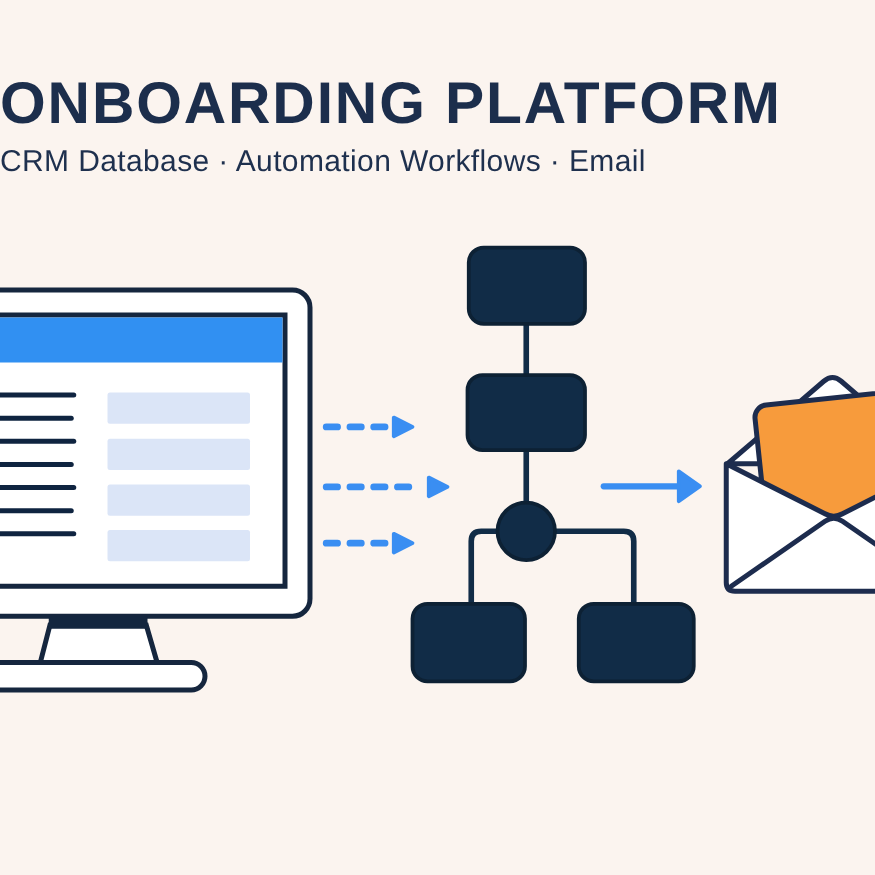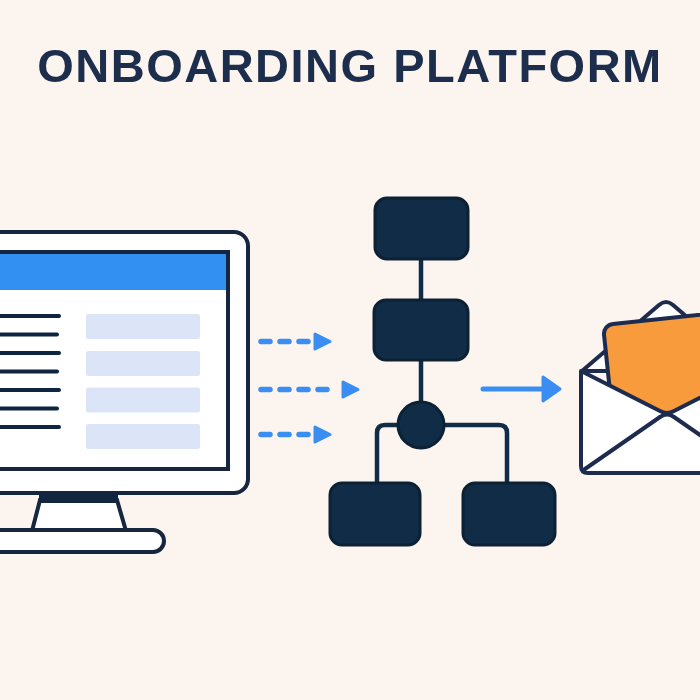--- a/index.html
+++ b/index.html
@@ -5,22 +5,22 @@
   html,body{margin:0;padding:0;}
   .canvas{
     position:relative;
     width:700px;height:700px;
     background:#fbf4ef;
     overflow:hidden;
     font-family:"Liberation Sans", sans-serif;
   }
   .header{
     position:absolute;
-    top:40px;left:0;right:0;
-    text-align:center;
+    top:56px;left:0;right:0;
+    text-align:left;
     color:#1c2e4c;
   }
   .title{
     margin:0;
     font-size:47px;
     font-weight:800;
     letter-spacing:1.5px;
     line-height:1.1;
     color:#1c2e4c;
   }
@@ -36,20 +36,21 @@
     left:0;top:0;
   }
 </style>
 </head>
 <body>
 
 <div class="canvas">
 
   <div class="header">
     <h1 class="title">ONBOARDING PLATFORM</h1>
+    <div class="subtitle">CRM Database · Automation Workflows · Email</div>
   </div>
 
   <svg class="scene" width="700" height="700" viewBox="0 0 700 700">
 
     <g>
 
       <rect x="-90" y="232" width="338" height="261" rx="14" fill="#ffffff" stroke="#15263e" stroke-width="4"></rect>
 
       <rect x="-80" y="252" width="308" height="217" fill="#ffffff" stroke="#15263e" stroke-width="4"></rect>
 

